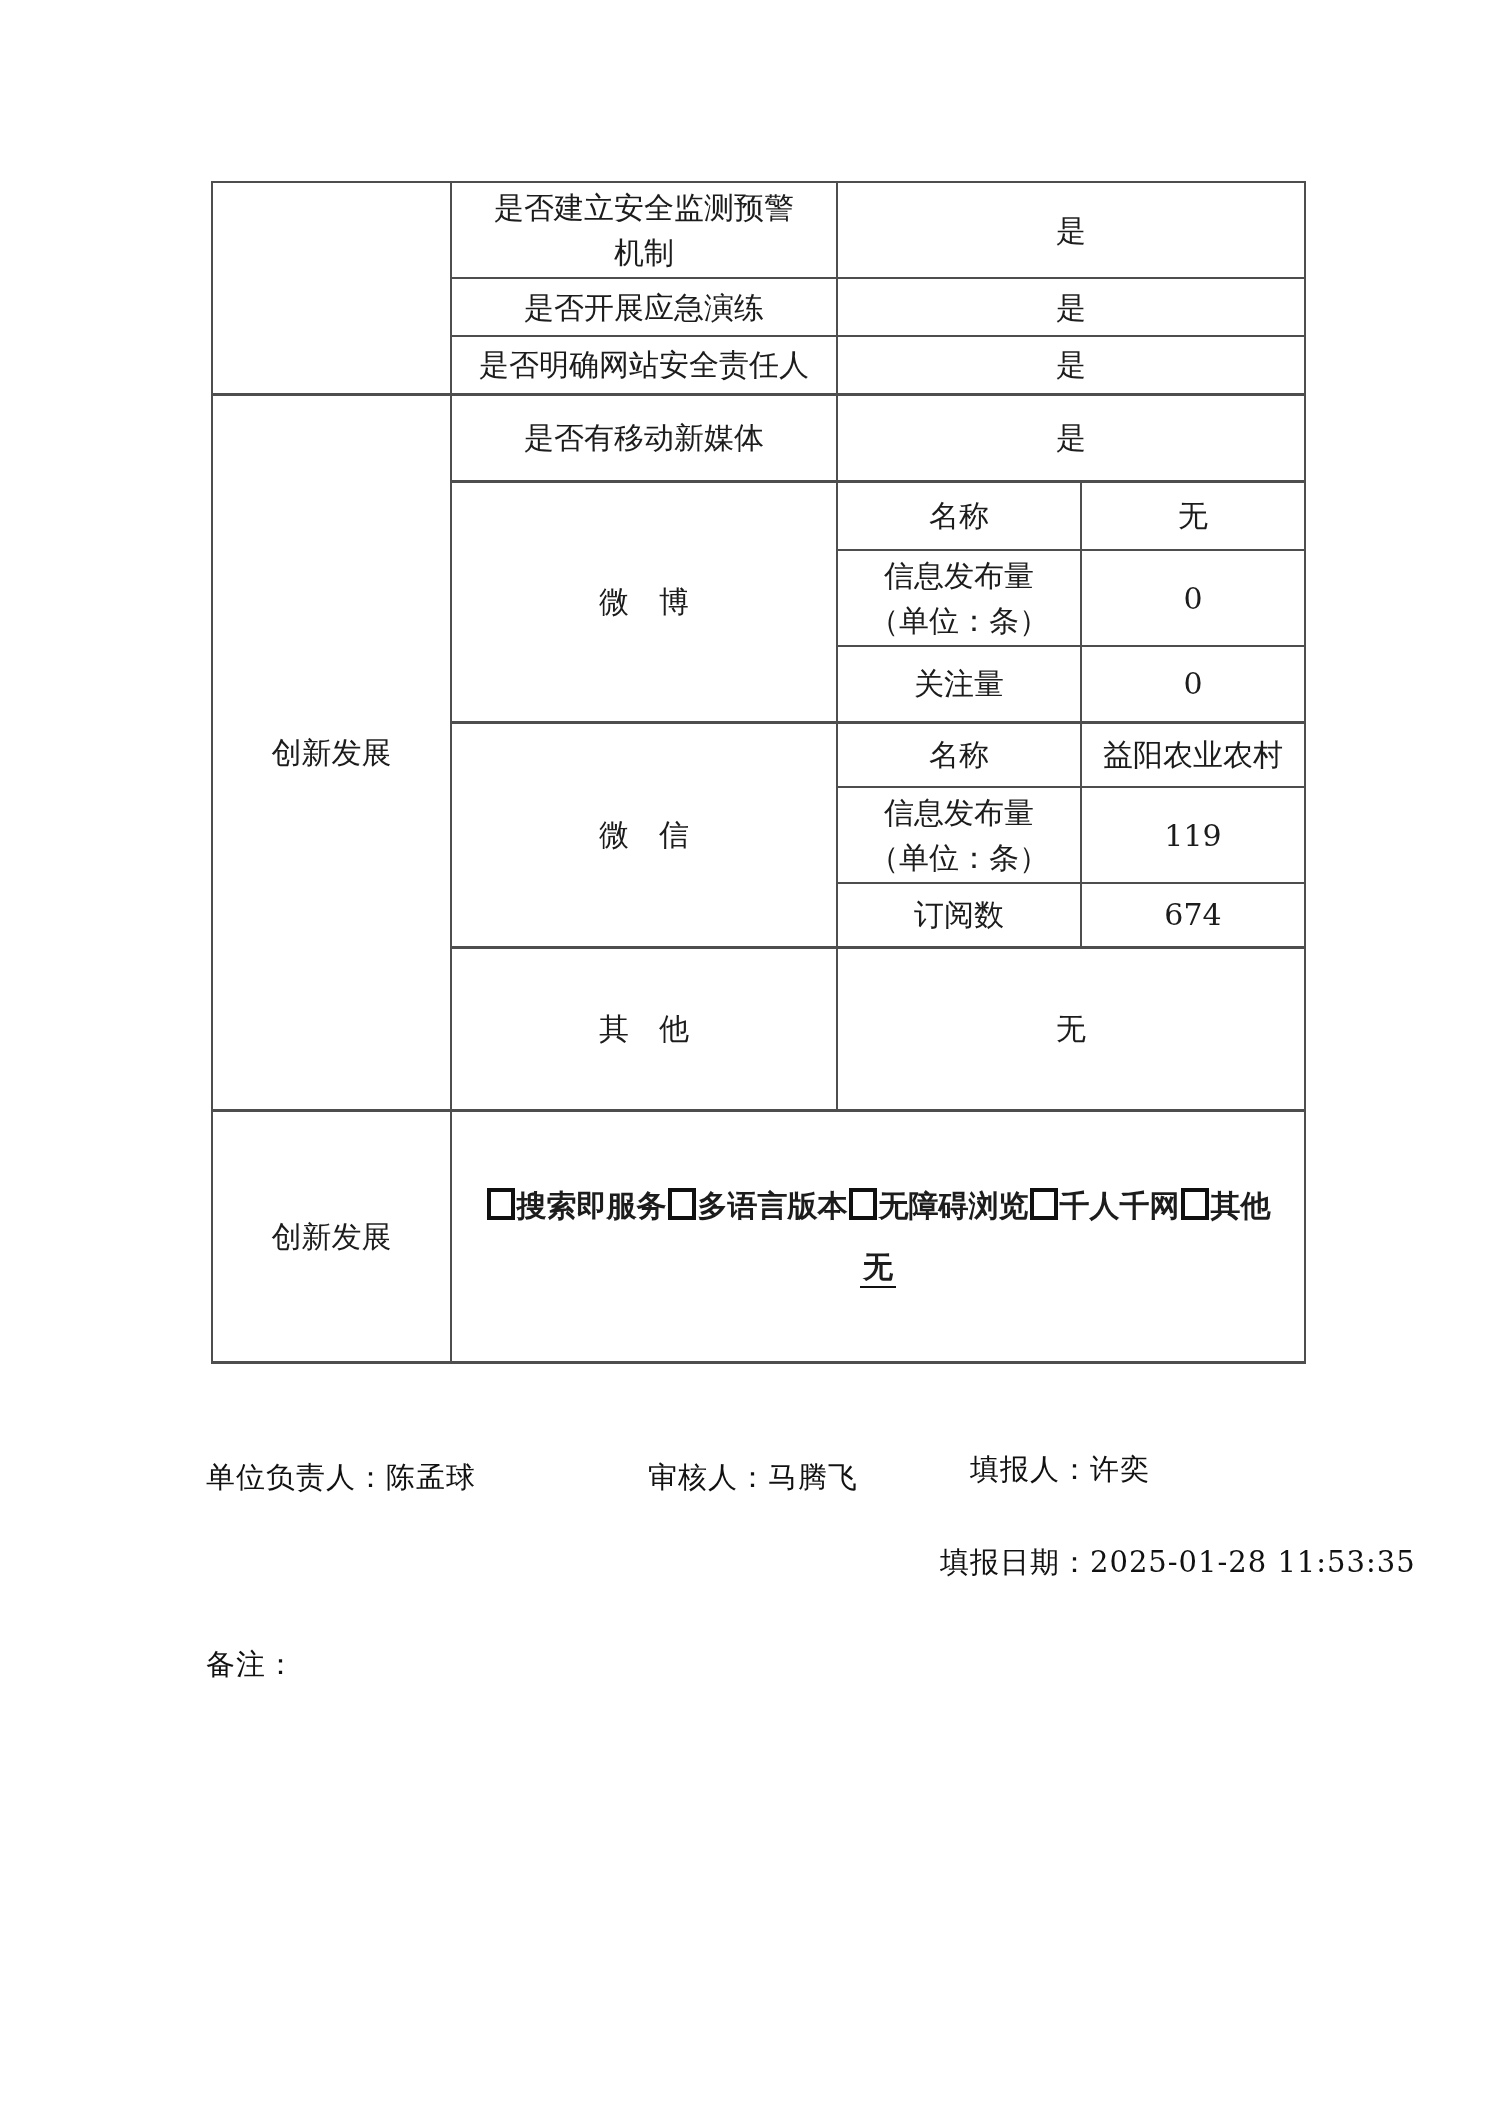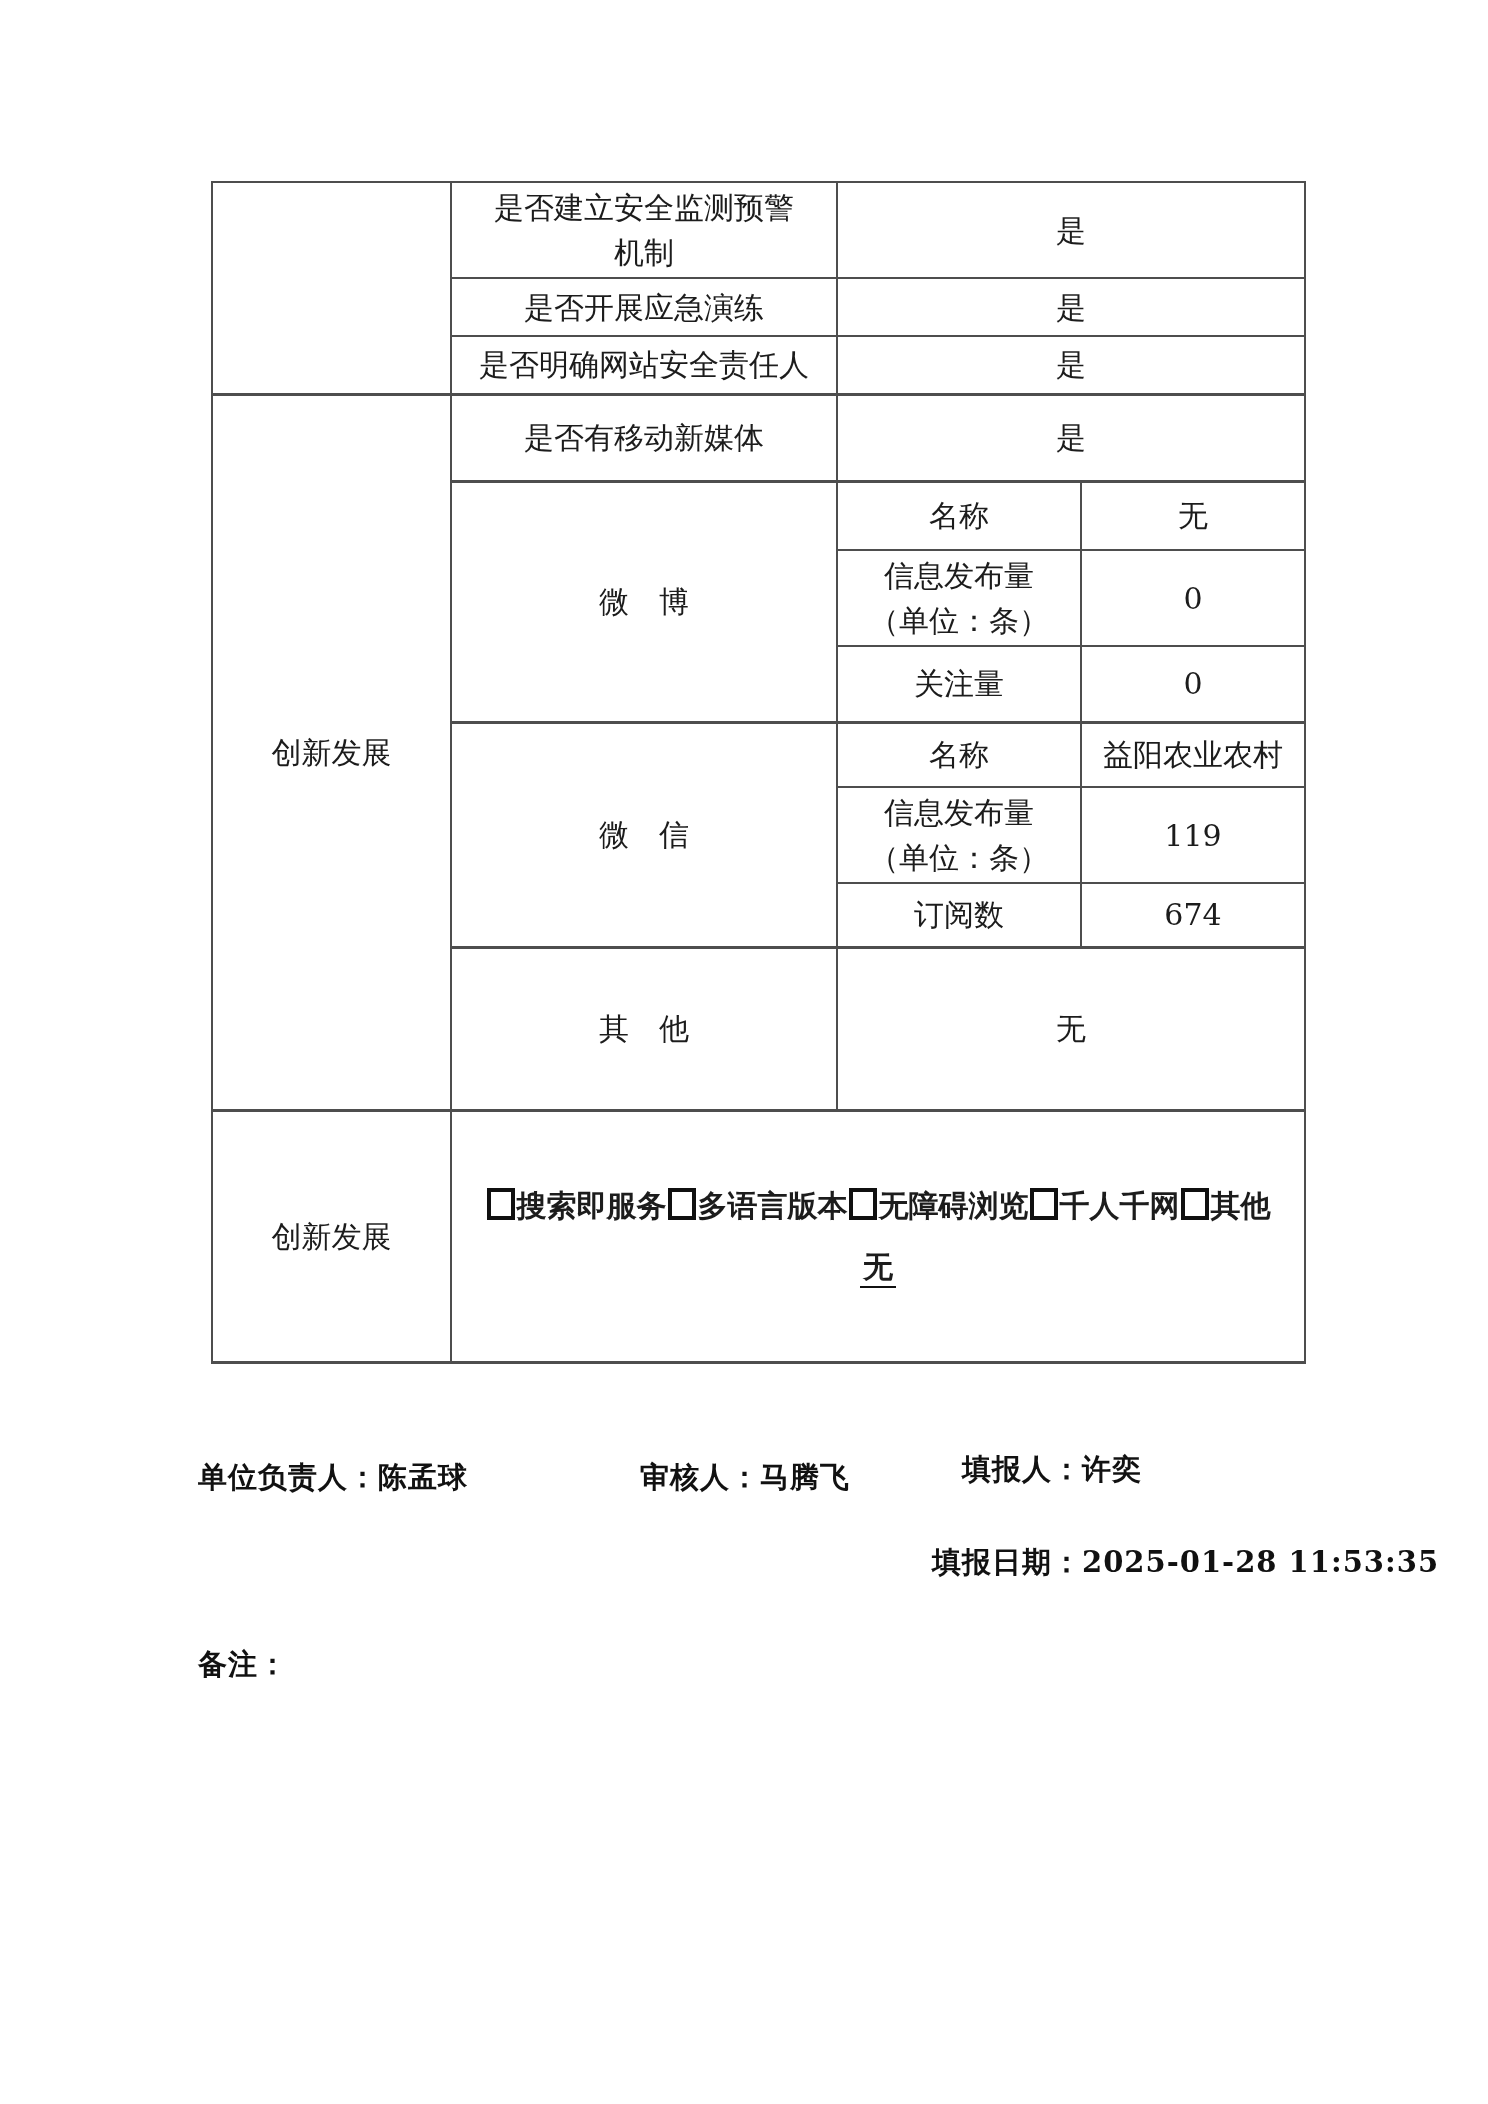--- a/index.html
+++ b/index.html
@@ -29,22 +29,22 @@
   table.report td.bt{border-top:3px solid #4e4e4e;margin-left:28px;}
   td.innov-cell{text-align:left;padding-left:52px;font-weight:bold;}
   .innov-line2{margin-top:16px;}
   .cb{
     display:inline-block;width:20px;height:24px;
     border:4px solid #101010;background:#fff;
     vertical-align:-4px;margin:0 2px 0 1px;
   }
   .underlined{border-bottom:2px solid #111;padding:0 3px 2px 3px;}
   .footer-item{
-    position:absolute;font-weight:bold;font-size:29px;color:#111;
-    white-space:nowrap;letter-spacing:1px;
+    position:absolute;font-weight:normal;font-size:29px;color:#111;
+    white-space:nowrap;letter-spacing:1px;margin-left:8px;
   }
   .page-number{
     position:absolute;top:1968px;left:0;width:100%;
     text-align:center;font-size:30px;color:#111;
   }
 </style>
 </head>
 <body>
 
 <div class="page">

